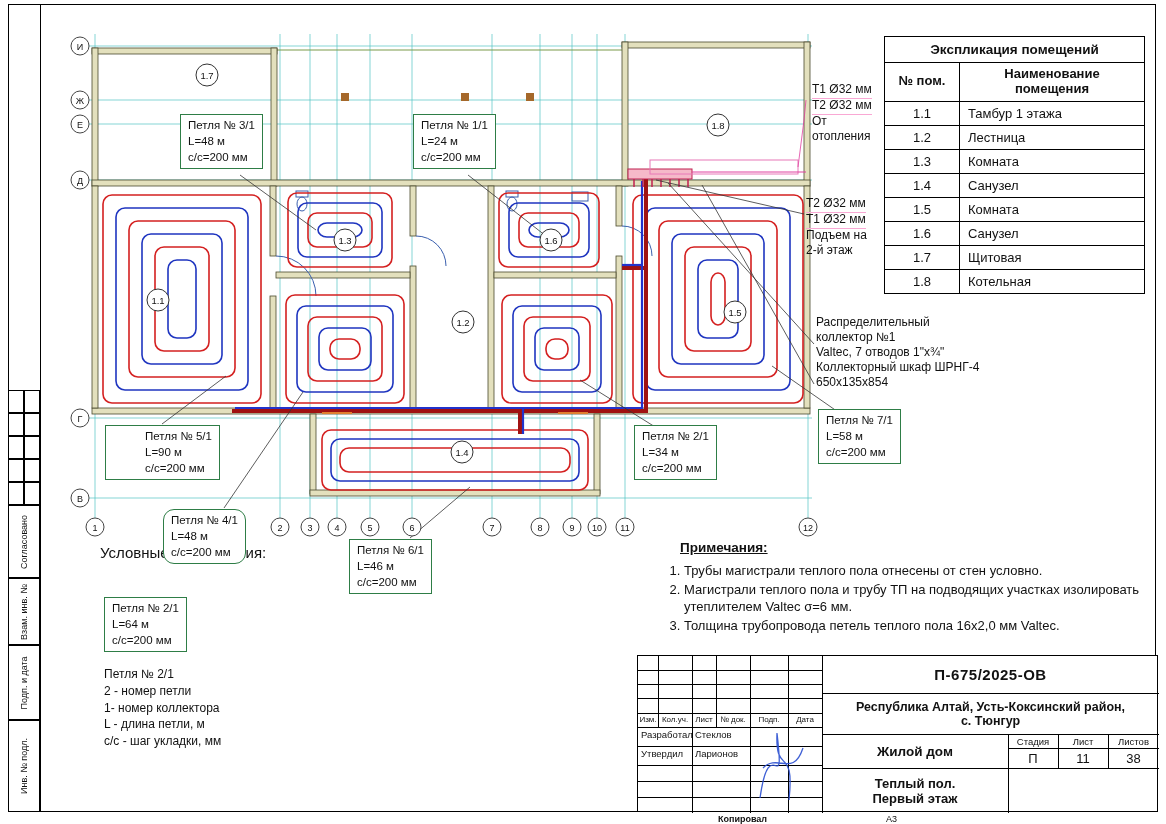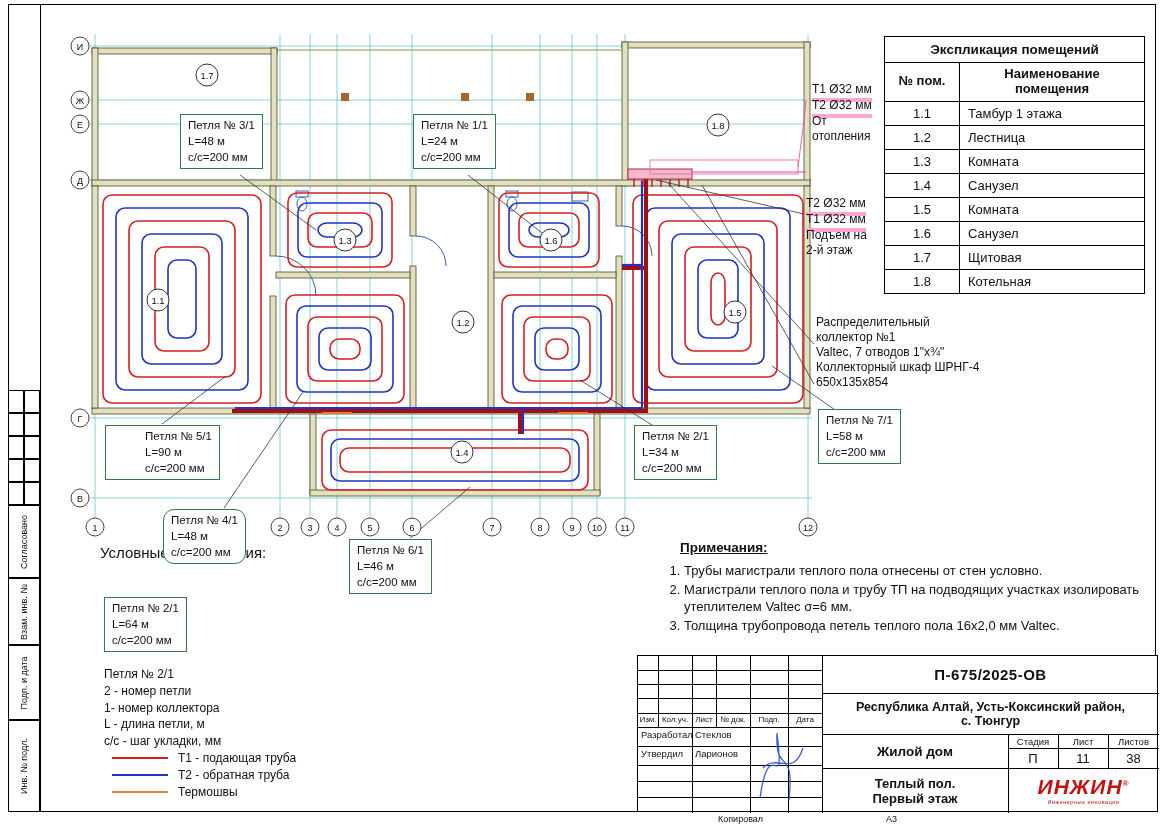--- a/index.html
+++ b/index.html
@@ -4,21 +4,21 @@
 <style>
   html,body{margin:0;padding:0;background:#fff;}
   .sheet{position:relative;width:1166px;height:824px;background:#fff;overflow:hidden;
          font-family:"Liberation Sans",sans-serif;color:#111;}
   .frame-outer{position:absolute;left:8px;top:4px;width:1148px;height:808px;border:1.6px solid #000;box-sizing:border-box;z-index:2;pointer-events:none;}
   .frame-inner{position:absolute;left:40px;top:4px;height:808px;border-left:1.6px solid #000;z-index:2;}
   #plan-svg{position:absolute;left:0;top:0;z-index:3;}
   .callout{position:absolute;background:#fff;border:1px solid #2e7d46;padding:2px 7px 3px;font-size:11.5px;line-height:1.4;white-space:nowrap;z-index:5;}
   .ann{position:absolute;font-size:12px;line-height:1.25;z-index:5;}
   .pre{white-space:pre-line;}
-  .u{border-bottom:4px solid #f9a8d4;padding-bottom:1px;white-space:nowrap;}
+  .u{border-bottom:1px solid #f9a8d4;padding-bottom:1px;white-space:nowrap;}
   .expl{position:absolute;left:884px;top:36px;border-collapse:collapse;background:#fff;z-index:5;}
   .expl td,.expl th{border:1px solid #000;font-size:13px;padding:2px 4px;}
   .expl .t{font-weight:bold;text-align:center;font-size:13.5px;padding:5px;}
   .expl th{font-weight:bold;text-align:center;white-space:pre-line;line-height:1.15;padding:4px;margin-top:8px;}
   .expl .n{text-align:center;width:66px;height:19px;}
   .expl .nm{width:172px;padding-left:8px;}
   .notes{position:absolute;left:648px;top:540px;width:494px;font-size:13px;z-index:5;}
   .notes-title{font-weight:bold;text-decoration:underline;margin-left:32px;font-size:13.5px;}
   .notes ol{margin:8px 0 0 14px;padding-left:22px;}
   .notes li{margin-bottom:3px;line-height:1.25;}
@@ -329,34 +329,20 @@
   </div>
 
   <div class="legend-title">Условные обозначения:</div>
   <div id="legend-explain">
       <div>Петля № 2/1</div>
       <div>2 - номер петли</div>
       <div>1- номер коллектора</div>
       <div>L - длина петли, м</div>
       <div>с/с - шаг укладки, мм</div>
     </div>
-  <div id="legend-lines">
-      <div class="legrow">
-        <div class="lsample" style="background: rgb(212, 32, 32);"></div>
-        <div>Т1 - подающая труба</div>
-      </div>
-      <div class="legrow">
-        <div class="lsample" style="background: rgb(31, 53, 192);"></div>
-        <div>Т2 - обратная труба</div>
-      </div>
-      <div class="legrow">
-        <div class="lsample" style="background: rgb(224, 128, 48);"></div>
-        <div>Термошвы</div>
-      </div>
-    </div>
 
   <div class="agr">
     <div></div>
       <div></div>
       <div></div>
       <div></div>
       <div></div>
       <div></div>
       <div></div>
       <div></div>
@@ -382,24 +368,20 @@
 с. Тюнгур</div>
     <div class="tbc" style="left:184px;top:78px;width:186px;height:34px;font-size:13.5px;font-weight:bold;">Жилой дом</div>
     <div class="tbc" style="left:184px;top:112px;width:186px;height:45px;font-size:13px;font-weight:bold;">Теплый пол.
 Первый этаж</div>
     <div class="tbc" style="left:370px;top:78px;width:50px;height:14px;font-size:9.5px;">Стадия</div>
     <div class="tbc" style="left:420px;top:78px;width:50px;height:14px;font-size:9.5px;">Лист</div>
     <div class="tbc" style="left:470px;top:78px;width:51px;height:14px;font-size:9.5px;">Листов</div>
     <div class="tbc" style="left:370px;top:92px;width:50px;height:20px;font-size:13px;">П</div>
     <div class="tbc" style="left:420px;top:92px;width:50px;height:20px;font-size:13px;">11</div>
     <div class="tbc" style="left:470px;top:92px;width:51px;height:20px;font-size:13px;">38</div>
-    <div class="tbc" style="left:370px;top:112px;width:151px;height:45px;flex-direction:column;">
-      <div class="logo"><span>ИНЖИН</span><sup>®</sup></div>
-      <div class="logo-sub">Инженерные инновации</div>
-    </div>
   <div class="vl" style="left: 184px; top: 0px; height: 157px;"></div>
       <div class="vl" style="left: 370px; top: 78px; height: 79px;"></div>
       <div class="vl" style="left: 420px; top: 78px; height: 34px;"></div>
       <div class="vl" style="left: 470px; top: 78px; height: 34px;"></div>
       <div class="vl" style="left: 54px; top: 0px; height: 157px;"></div>
       <div class="vl" style="left: 112px; top: 0px; height: 157px;"></div>
       <div class="vl" style="left: 150px; top: 0px; height: 157px;"></div>
       <div class="vl" style="left: 20px; top: 0px; height: 71px;"></div>
       <div class="vl" style="left: 78px; top: 0px; height: 71px;"></div>
       <div class="hl" style="top: 37px; left: 184px; width: 337px;"></div>
@@ -424,21 +406,21 @@
       <span class="tbr" style="left: 3px; top: 73px;">Разработал</span>
       <span class="tbr" style="left: 57px; top: 73px;">Стеклов</span>
       <span class="tbr" style="left: 3px; top: 92px;">Утвердил</span>
       <span class="tbr" style="left: 57px; top: 92px;">Ларионов</span>
     </div>
 
   <svg id="sig-svg" width="62" height="100">
     <path d="M15,90 C25,20 40,95 32,25 C30,70 50,35 44,92 M18,60 C33,45 48,70 58,40" fill="none" stroke="#2a4fd0" stroke-width="1.3" opacity="0.9"></path>
   </svg>
 
-  <div class="foot" style="left:718px;top:814px;">Копировал</div>
+  <div class="foot" style="left:718px;top:814px;font-weight:bold;">Копировал</div>
   <div class="foot" style="left:886px;top:814px;">А3</div>
 <div class="callout" style="left: 172px; top: 114px; margin-left: 8px;">
       <div>Петля № 3/1</div>
       <div>L=48 м</div>
       <div>с/с=200 мм</div>
     </div>
     <div class="callout" style="left: 413px; top: 114px;">
       <div>Петля № 1/1</div>
       <div>L=24 м</div>
       <div>с/с=200 мм</div>

